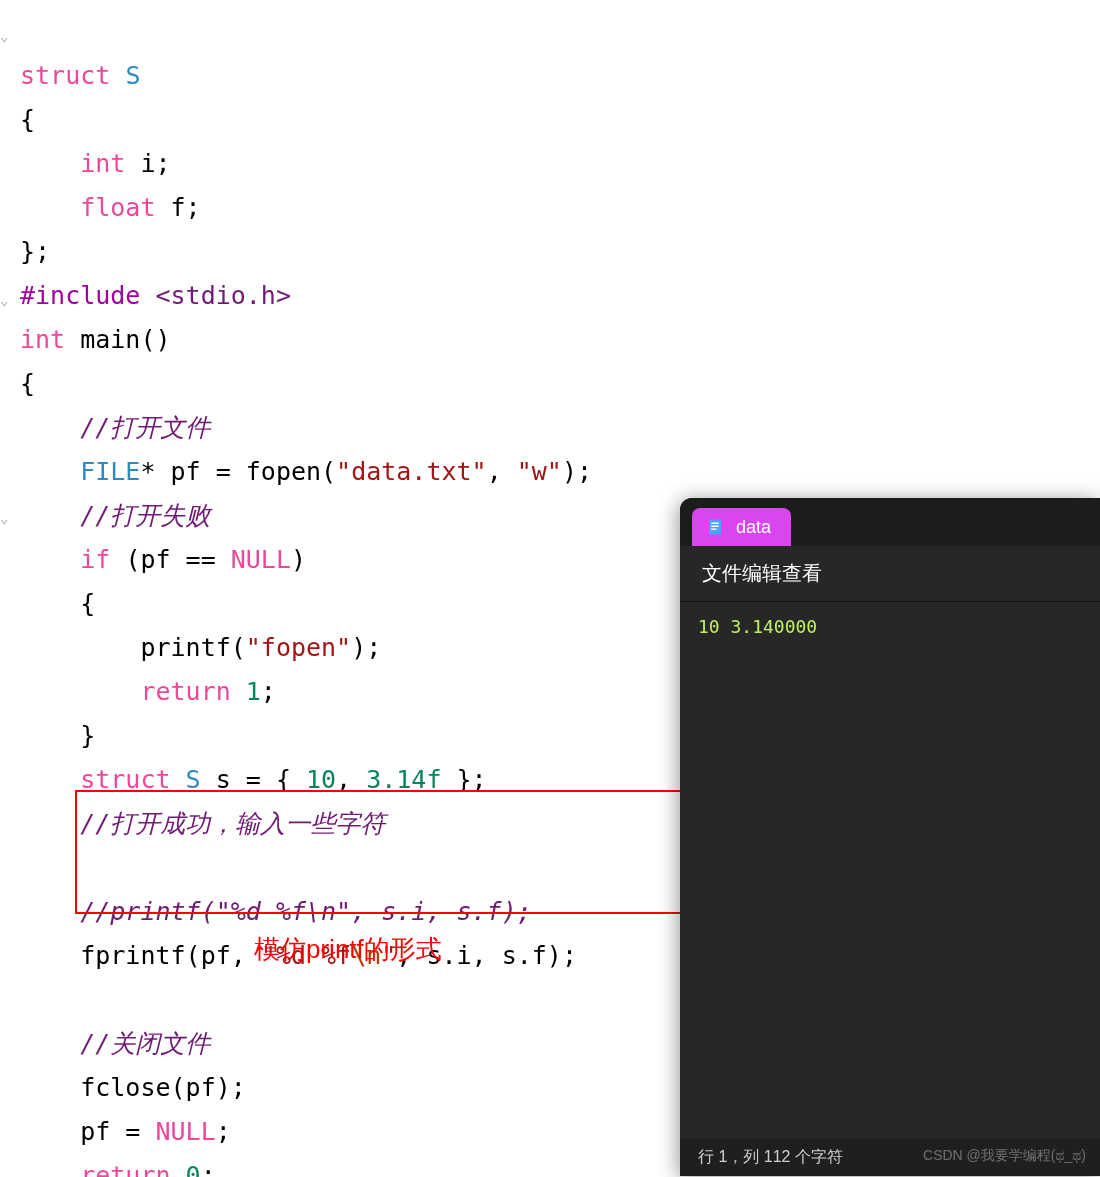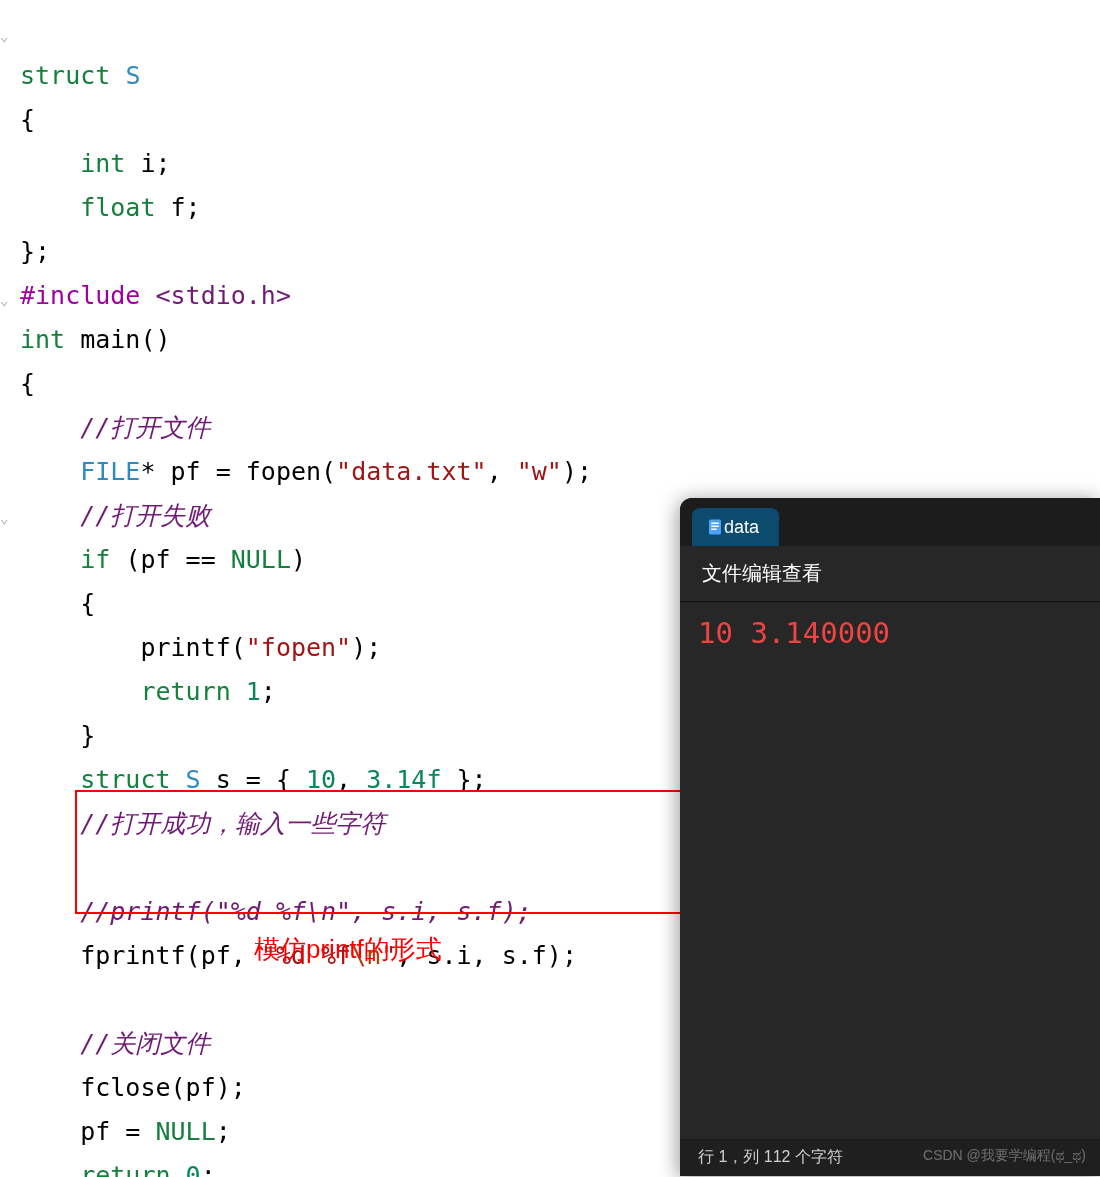--- a/index.html
+++ b/index.html
@@ -11,21 +11,21 @@
     width: 1100px;
     height: 1177px;
     overflow: hidden;
   }
   .code-area {
     padding: 10px 0 10px 20px;
     font-size: 25px;
     line-height: 44px;
     white-space: pre;
   }
-  .kw { color: #15803d; }
+  .kw { color: #ec4899; }
   .str { color: #a31515; }
   .comment { color: #701a75; font-style: italic; }
   .num { color: #098658; }
   .macro { color: #a000a0; }
   .incl { color: #701a75; }
   .struct-name { color: #2e8bc0; }
   .esc { color: #b33f00; }
   
   .highlight-box {
     position: absolute;
@@ -60,47 +60,47 @@
     flex-direction: column;
   }
   .notepad-tabrow {
     display: flex;
     align-items: center;
     padding: 10px 0 0 12px;
     background: #1c1c1c;
     border-radius: 12px 0 0 0;
   }
   .notepad-tab {
-    background: #0c4a6e;
+    background: #d946ef;
     padding: 8px 20px 8px 14px;
     border-radius: 8px 8px 0 0;
     display: flex;
     align-items: center;
-    gap: 0;
+    gap: 12px;
     font-size: 18px;
   }
   .notepad-icon {
     width: 18px;
     height: 22px;
     display: inline-block;
   }
   .notepad-menubar {
     display: flex;
     padding: 14px 22px;
     font-size: 20px;
     background: #272727;
     border-bottom: 1px solid #111;
   }
   .notepad-menubar span { color: #fff; }
   .notepad-content {
     flex: 1;
     padding: 14px 18px;
-    font-size: 29px;
+    font-size: 18px;
     font-family: "Consolas", monospace;
-    color: #ef4444;
+    color: #bef264;
     background: #272727;
   }
   .notepad-status {
     display: flex;
     align-items: center;
     padding: 8px 18px;
     font-size: 16px;
     color: #cfcfcf;
     background: #1f1f1f;
     justify-content: flex-start;

